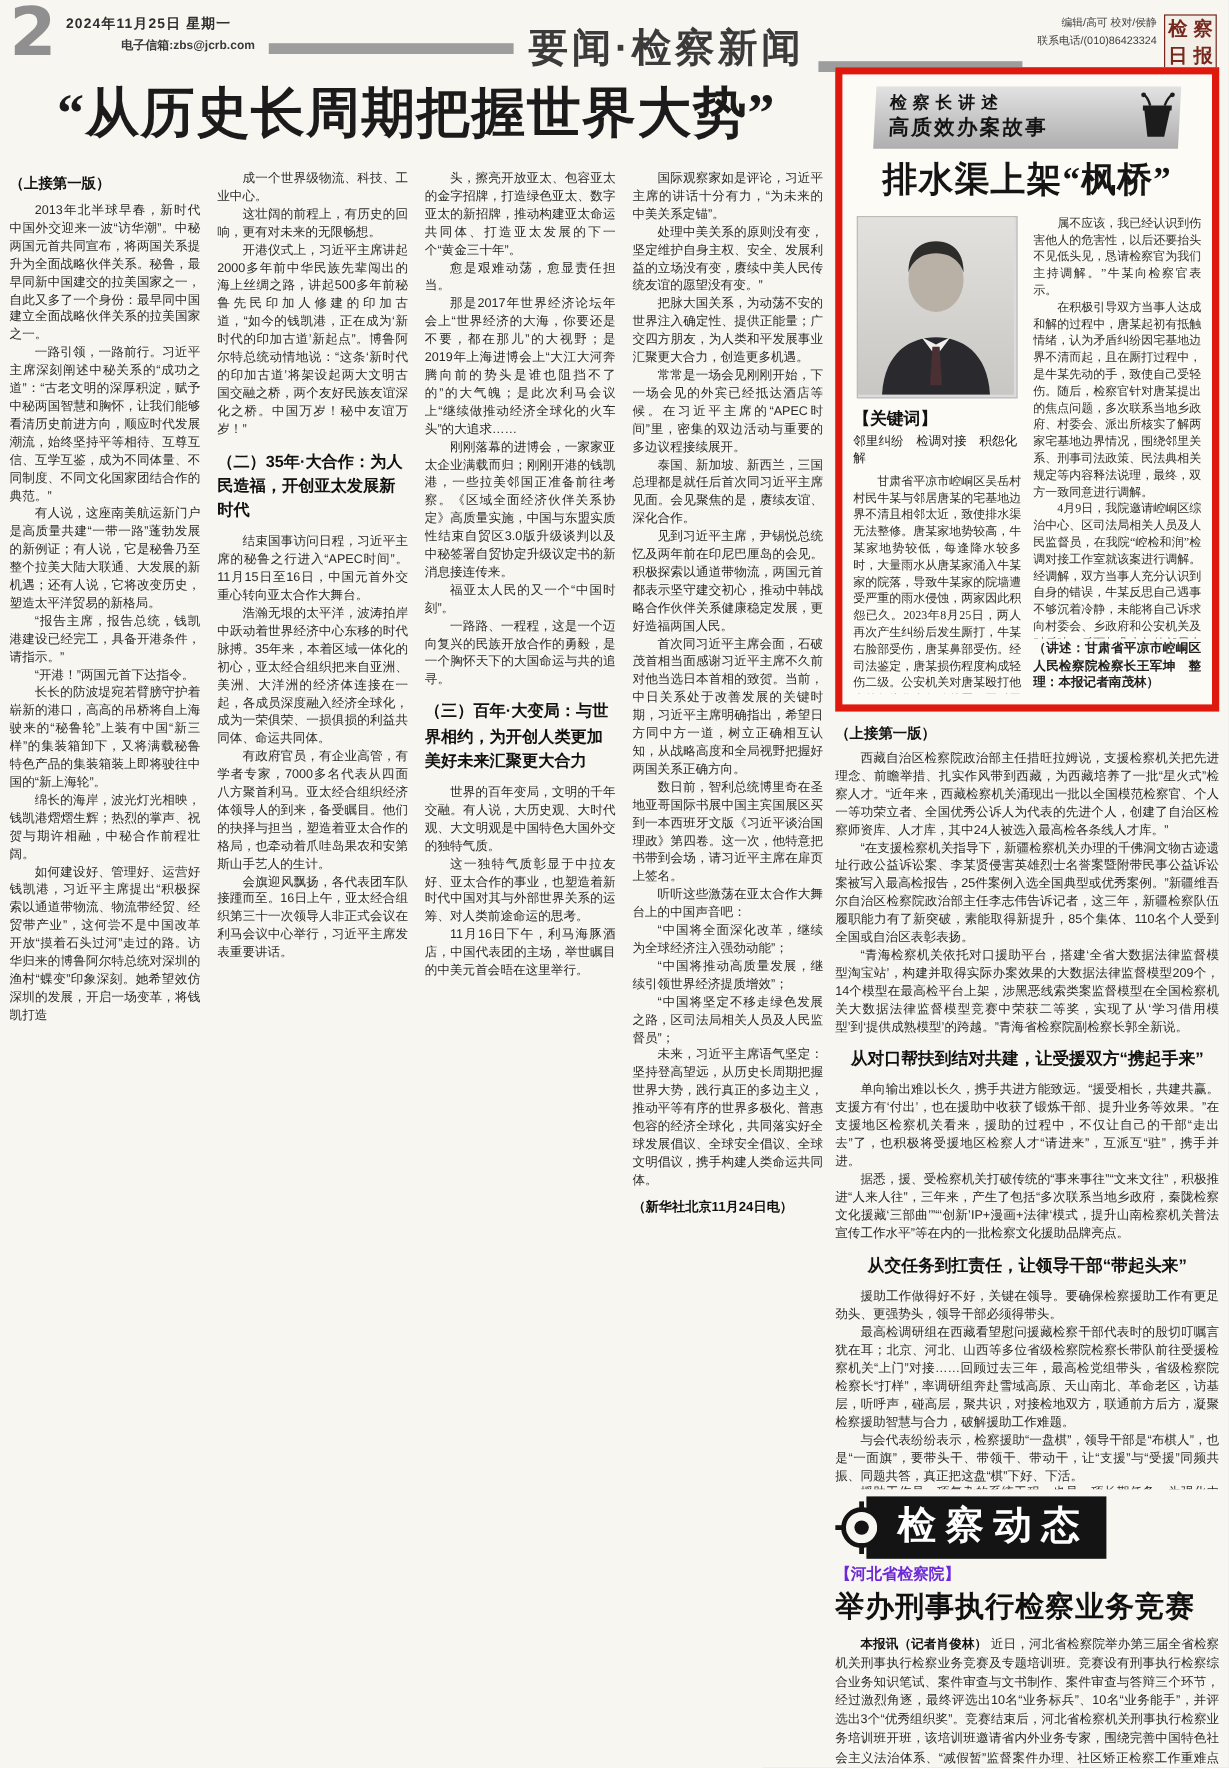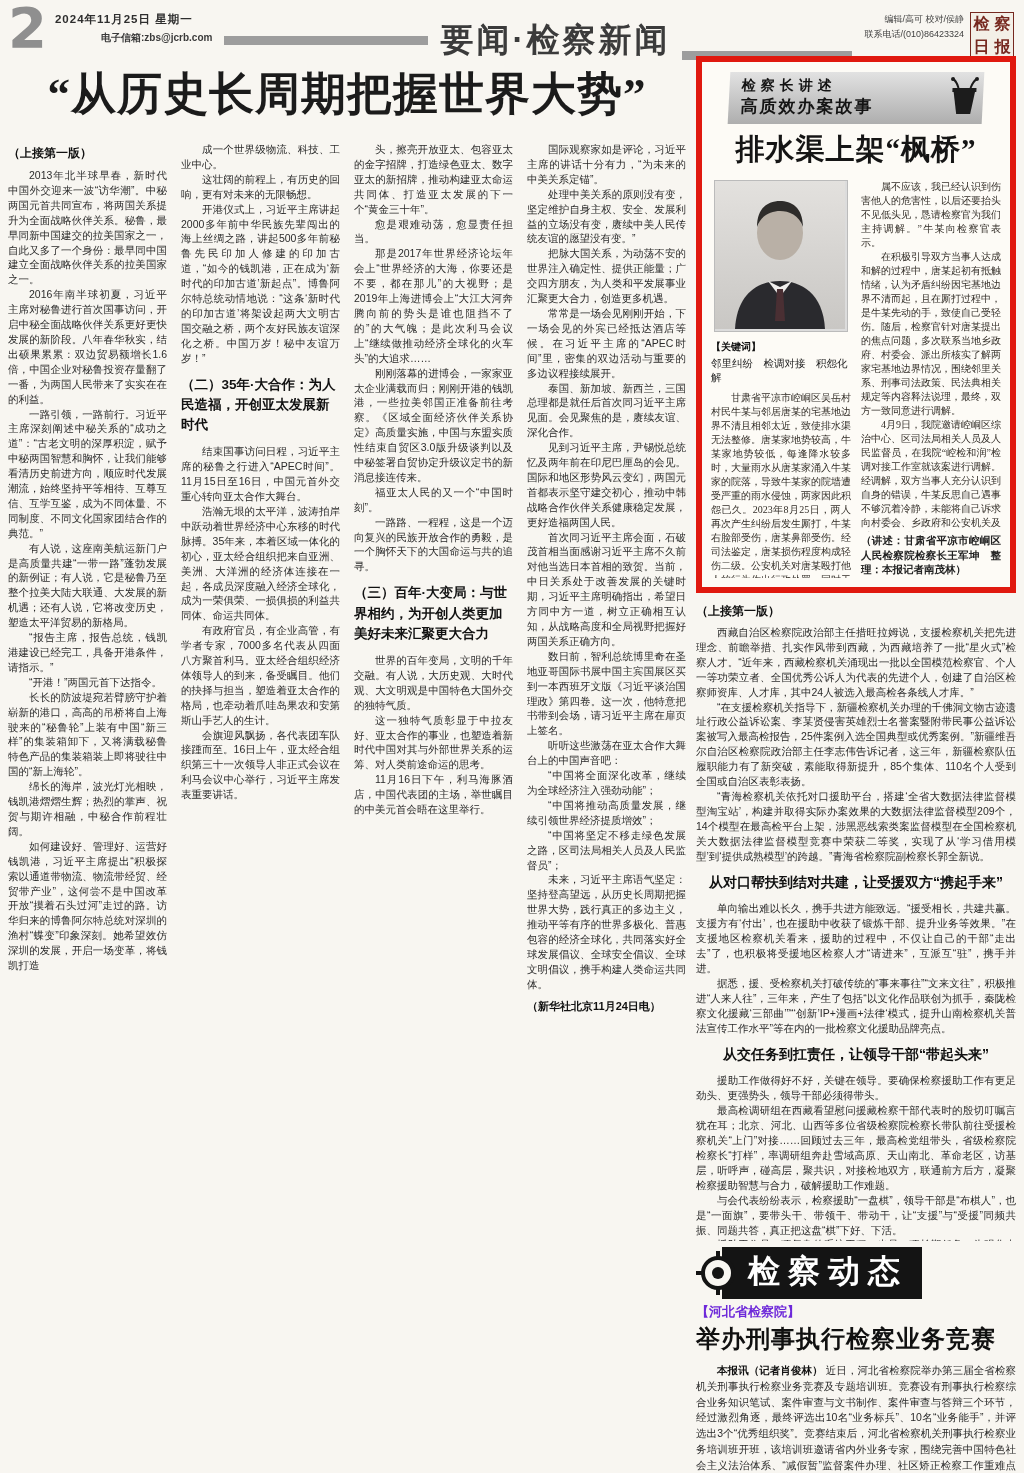--- a/index.html
+++ b/index.html
@@ -39,21 +39,21 @@
   .badge{width:208px;margin:2px auto 6px auto;background:linear-gradient(#e2e2e2,#aeaeae);
         padding:5px 34px 6px 12px;position:relative;transform:skewX(-3deg);}
   .badge-line1{font-size:14px;font-weight:900;color:#141414;letter-spacing:5px;}
   .badge-line2{font-size:17px;font-weight:900;color:#141414;letter-spacing:2px;}
   .podium-icon{position:absolute;right:2px;top:4px;}
   .case-title{font-family:"Liberation Serif",serif;font-weight:900;font-size:29px;color:#151515;
         text-align:center;margin:4px 0 10px 0;letter-spacing:1px;white-space:nowrap;}
   .case-body{display:flex;gap:10px;height:398px;}
   .case-left{width:140px;flex:none;display:flex;flex-direction:column;}
   .photo{width:132px;height:150px;background:#dcdcdc;border:1px solid #bbb;flex:none;margin:0 auto;}
-  .kw-label{font-weight:900;font-size:10px;margin-top:8px;color:#111;}
+  .kw-label{font-weight:900;font-size:14px;margin-top:8px;color:#111;}
   .kw{font-size:10.5px;margin:3px 0 6px 0;color:#222;}
   .case-flow{flex:1;overflow:hidden;}
   .case-flow p,.case-rflow p{margin:0;font-family:"Liberation Serif",serif;font-size:10px;
         line-height:1.4;text-indent:2em;text-align:justify;color:#332e28;}
   .case-right{flex:1;display:flex;flex-direction:column;}
   .case-rflow{flex:1;overflow:hidden;}
   .byline{font-family:"Liberation Serif",serif;font-size:10.5px;font-weight:bold;line-height:1.4;
         color:#222;margin:2px 0 0 0;text-align:justify;}
   
   .continued{font-size:10.5px;line-height:1.42;text-align:justify;height:640px;overflow:hidden;}
@@ -102,21 +102,20 @@
   </header>
 
   <div class="content">
 
     <section class="left-zone">
       <h2 class="main-headline">“从历史长周期把握世界大势”</h2>
       <div class="cols">
         <div class="col">
             <div class="col-subhead c-lead">（上接第一版）</div>
             <p class="para">2013年北半球早春，新时代中国外交迎来一波“访华潮”。中秘两国元首共同宣布，将两国关系提升为全面战略伙伴关系。秘鲁，最早同新中国建交的拉美国家之一，自此又多了一个身份：最早同中国建立全面战略伙伴关系的拉美国家之一。</p>
-            <p class="para">2016年南半球初夏，习近平主席对秘鲁进行首次国事访问，开启中秘全面战略伙伴关系更好更快发展的新阶段。八年春华秋实，结出硕果累累：双边贸易额增长1.6倍，中国企业对秘鲁投资存量翻了一番，为两国人民带来了实实在在的利益。</p>
             <p class="para">一路引领，一路前行。习近平主席深刻阐述中秘关系的“成功之道”：“古老文明的深厚积淀，赋予中秘两国智慧和胸怀，让我们能够看清历史前进方向，顺应时代发展潮流，始终坚持平等相待、互尊互信、互学互鉴，成为不同体量、不同制度、不同文化国家团结合作的典范。”</p>
             <p class="para">有人说，这座南美航运新门户是高质量共建“一带一路”蓬勃发展的新例证；有人说，它是秘鲁乃至整个拉美大陆大联通、大发展的新机遇；还有人说，它将改变历史，塑造太平洋贸易的新格局。</p>
             <p class="para">“报告主席，报告总统，钱凯港建设已经完工，具备开港条件，请指示。”</p>
             <p class="para">“开港！”两国元首下达指令。</p>
             <p class="para">长长的防波堤宛若臂膀守护着崭新的港口，高高的吊桥将自上海驶来的“秘鲁轮”上装有中国“新三样”的集装箱卸下，又将满载秘鲁特色产品的集装箱装上即将驶往中国的“新上海轮”。</p>
             <p class="para">绵长的海岸，波光灯光相映，钱凯港熠熠生辉；热烈的掌声、祝贺与期许相融，中秘合作前程壮阔。</p>
             <p class="para">如何建设好、管理好、运营好钱凯港，习近平主席提出“积极探索以通道带物流、物流带经贸、经贸带产业”，这何尝不是中国改革开放“摸着石头过河”走过的路。访华归来的博鲁阿尔特总统对深圳的渔村“蝶变”印象深刻。她希望效仿深圳的发展，开启一场变革，将钱凯打造</p>
           </div>
         <div class="col">
             <p class="para">成一个世界级物流、科技、工业中心。</p>
@@ -139,21 +138,21 @@
             <p class="para">世界的百年变局，文明的千年交融。有人说，大历史观、大时代观、大文明观是中国特色大国外交的独特气质。</p>
             <p class="para">这一独特气质彰显于中拉友好、亚太合作的事业，也塑造着新时代中国对其与外部世界关系的运筹、对人类前途命运的思考。</p>
             <p class="para">11月16日下午，利马海豚酒店，中国代表团的主场，举世瞩目的中美元首会晤在这里举行。</p>
           </div>
         <div class="col">
             <p class="para">国际观察家如是评论，习近平主席的讲话十分有力，“为未来的中美关系定锚”。</p>
             <p class="para">处理中美关系的原则没有变，坚定维护自身主权、安全、发展利益的立场没有变，赓续中美人民传统友谊的愿望没有变。”</p>
             <p class="para">把脉大国关系，为动荡不安的世界注入确定性、提供正能量；广交四方朋友，为人类和平发展事业汇聚更大合力，创造更多机遇。</p>
             <p class="para">常常是一场会见刚刚开始，下一场会见的外宾已经抵达酒店等候。在习近平主席的“APEC时间”里，密集的双边活动与重要的多边议程接续展开。</p>
             <p class="para">泰国、新加坡、新西兰，三国总理都是就任后首次同习近平主席见面。会见聚焦的是，赓续友谊、深化合作。</p>
-            <p class="para">见到习近平主席，尹锡悦总统忆及两年前在印尼巴厘岛的会见。国际和地区形势风云变幻，两国元首都表示坚守建交初心，推动中韩战略合作伙伴关系健康稳定发展，更好造福两国人民。</p>
+            <p class="para">见到习近平主席，尹锡悦总统忆及两年前在印尼巴厘岛的会见。积极探索以通道带物流，两国元首都表示坚守建交初心，推动中韩战略合作伙伴关系健康稳定发展，更好造福两国人民。</p>
             <p class="para">首次同习近平主席会面，石破茂首相当面感谢习近平主席不久前对他当选日本首相的致贺。当前，中日关系处于改善发展的关键时期，习近平主席明确指出，希望日方同中方一道，树立正确相互认知，从战略高度和全局视野把握好两国关系正确方向。</p>
             <p class="para">数日前，智利总统博里奇在圣地亚哥国际书展中国主宾国展区买到一本西班牙文版《习近平谈治国理政》第四卷。这一次，他特意把书带到会场，请习近平主席在扉页上签名。</p>
             <p class="para">听听这些激荡在亚太合作大舞台上的中国声音吧：</p>
             <p class="para">“中国将全面深化改革，继续为全球经济注入强劲动能”；</p>
             <p class="para">“中国将推动高质量发展，继续引领世界经济提质增效”；</p>
             <p class="para">“中国将坚定不移走绿色发展之路，区司法局相关人员及人民监督员”；</p>
             <p class="para">未来，习近平主席语气坚定：坚持登高望远，从历史长周期把握世界大势，践行真正的多边主义，推动平等有序的世界多极化、普惠包容的经济全球化，共同落实好全球发展倡议、全球安全倡议、全球文明倡议，携手构建人类命运共同体。</p>
             <div class="col-subhead c-center">（新华社北京11月24日电）</div>
           </div>
       </div>
@@ -214,21 +213,21 @@
       <div class="continued">
         <div class="rz-lead">（上接第一版）</div>
         <div>
             <p class="para">西藏自治区检察院政治部主任措旺拉姆说，支援检察机关把先进理念、前瞻举措、扎实作风带到西藏，为西藏培养了一批“星火式”检察人才。“近年来，西藏检察机关涌现出一批以全国模范检察官、个人一等功荣立者、全国优秀公诉人为代表的先进个人，创建了自治区检察师资库、人才库，其中24人被选入最高检各条线人才库。”</p>
             <p class="para">“在支援检察机关指导下，新疆检察机关办理的千佛洞文物古迹遗址行政公益诉讼案、李某贤侵害英雄烈士名誉案暨附带民事公益诉讼案被写入最高检报告，25件案例入选全国典型或优秀案例。”新疆维吾尔自治区检察院政治部主任李志伟告诉记者，这三年，新疆检察队伍履职能力有了新突破，素能取得新提升，85个集体、110名个人受到全国或自治区表彰表扬。</p>
             <p class="para">“青海检察机关依托对口援助平台，搭建‘全省大数据法律监督模型淘宝站’，构建并取得实际办案效果的大数据法律监督模型209个，14个模型在最高检平台上架，涉黑恶线索类案监督模型在全国检察机关大数据法律监督模型竞赛中荣获二等奖，实现了从‘学习借用模型’到‘提供成熟模型’的跨越。”青海省检察院副检察长郭全新说。</p>
           </div>
         <div class="rz-subhead">从对口帮扶到结对共建，让受援双方“携起手来”</div>
         <div>
             <p class="para">单向输出难以长久，携手共进方能致远。“援受相长，共建共赢。支援方有‘付出’，也在援助中收获了锻炼干部、提升业务等效果。”在支援地区检察机关看来，援助的过程中，不仅让自己的干部“走出去”了，也积极将受援地区检察人才“请进来”，互派互“驻”，携手并进。</p>
-            <p class="para">据悉，援、受检察机关打破传统的“事来事往”“文来文往”，积极推进“人来人往”，三年来，产生了包括“以文化作品联创为抓手，秦陇检察文化援藏‘三部曲’”“‘创新’IP+漫画+法律‘模式，提升山南检察机关普法宣传工作水平”等在内的一批检察文化援助品牌亮点。</p>
+            <p class="para">据悉，援、受检察机关打破传统的“事来事往”“文来文往”，积极推进“人来人往”，三年来，产生了包括“多次联系当地乡政府，秦陇检察文化援藏‘三部曲’”“‘创新’IP+漫画+法律‘模式，提升山南检察机关普法宣传工作水平”等在内的一批检察文化援助品牌亮点。</p>
           </div>
         <div class="rz-subhead">从交任务到扛责任，让领导干部“带起头来”</div>
         <div>
             <p class="para">援助工作做得好不好，关键在领导。要确保检察援助工作有更足劲头、更强势头，领导干部必须得带头。</p>
             <p class="para">最高检调研组在西藏看望慰问援藏检察干部代表时的殷切叮嘱言犹在耳；北京、河北、山西等多位省级检察院检察长带队前往受援检察机关“上门”对接……回顾过去三年，最高检党组带头，省级检察院检察长“打样”，率调研组奔赴雪域高原、天山南北、革命老区，访基层，听呼声，碰高层，聚共识，对接检地双方，联通前方后方，凝聚检察援助智慧与合力，破解援助工作难题。</p>
             <p class="para">与会代表纷纷表示，检察援助“一盘棋”，领导干部是“布棋人”，也是“一面旗”，要带头干、带领干、带动干，让“支援”与“受援”同频共振、同题共答，真正把这盘“棋”下好、下活。</p>
             <p class="para">援助工作是一项复杂的系统工程，也是一项长期任务。为强化内外协同、上下联动，掀起新一轮检察对口援助工作热潮，最高检进一步作出部署：</p>
           </div>
       </div>
 

